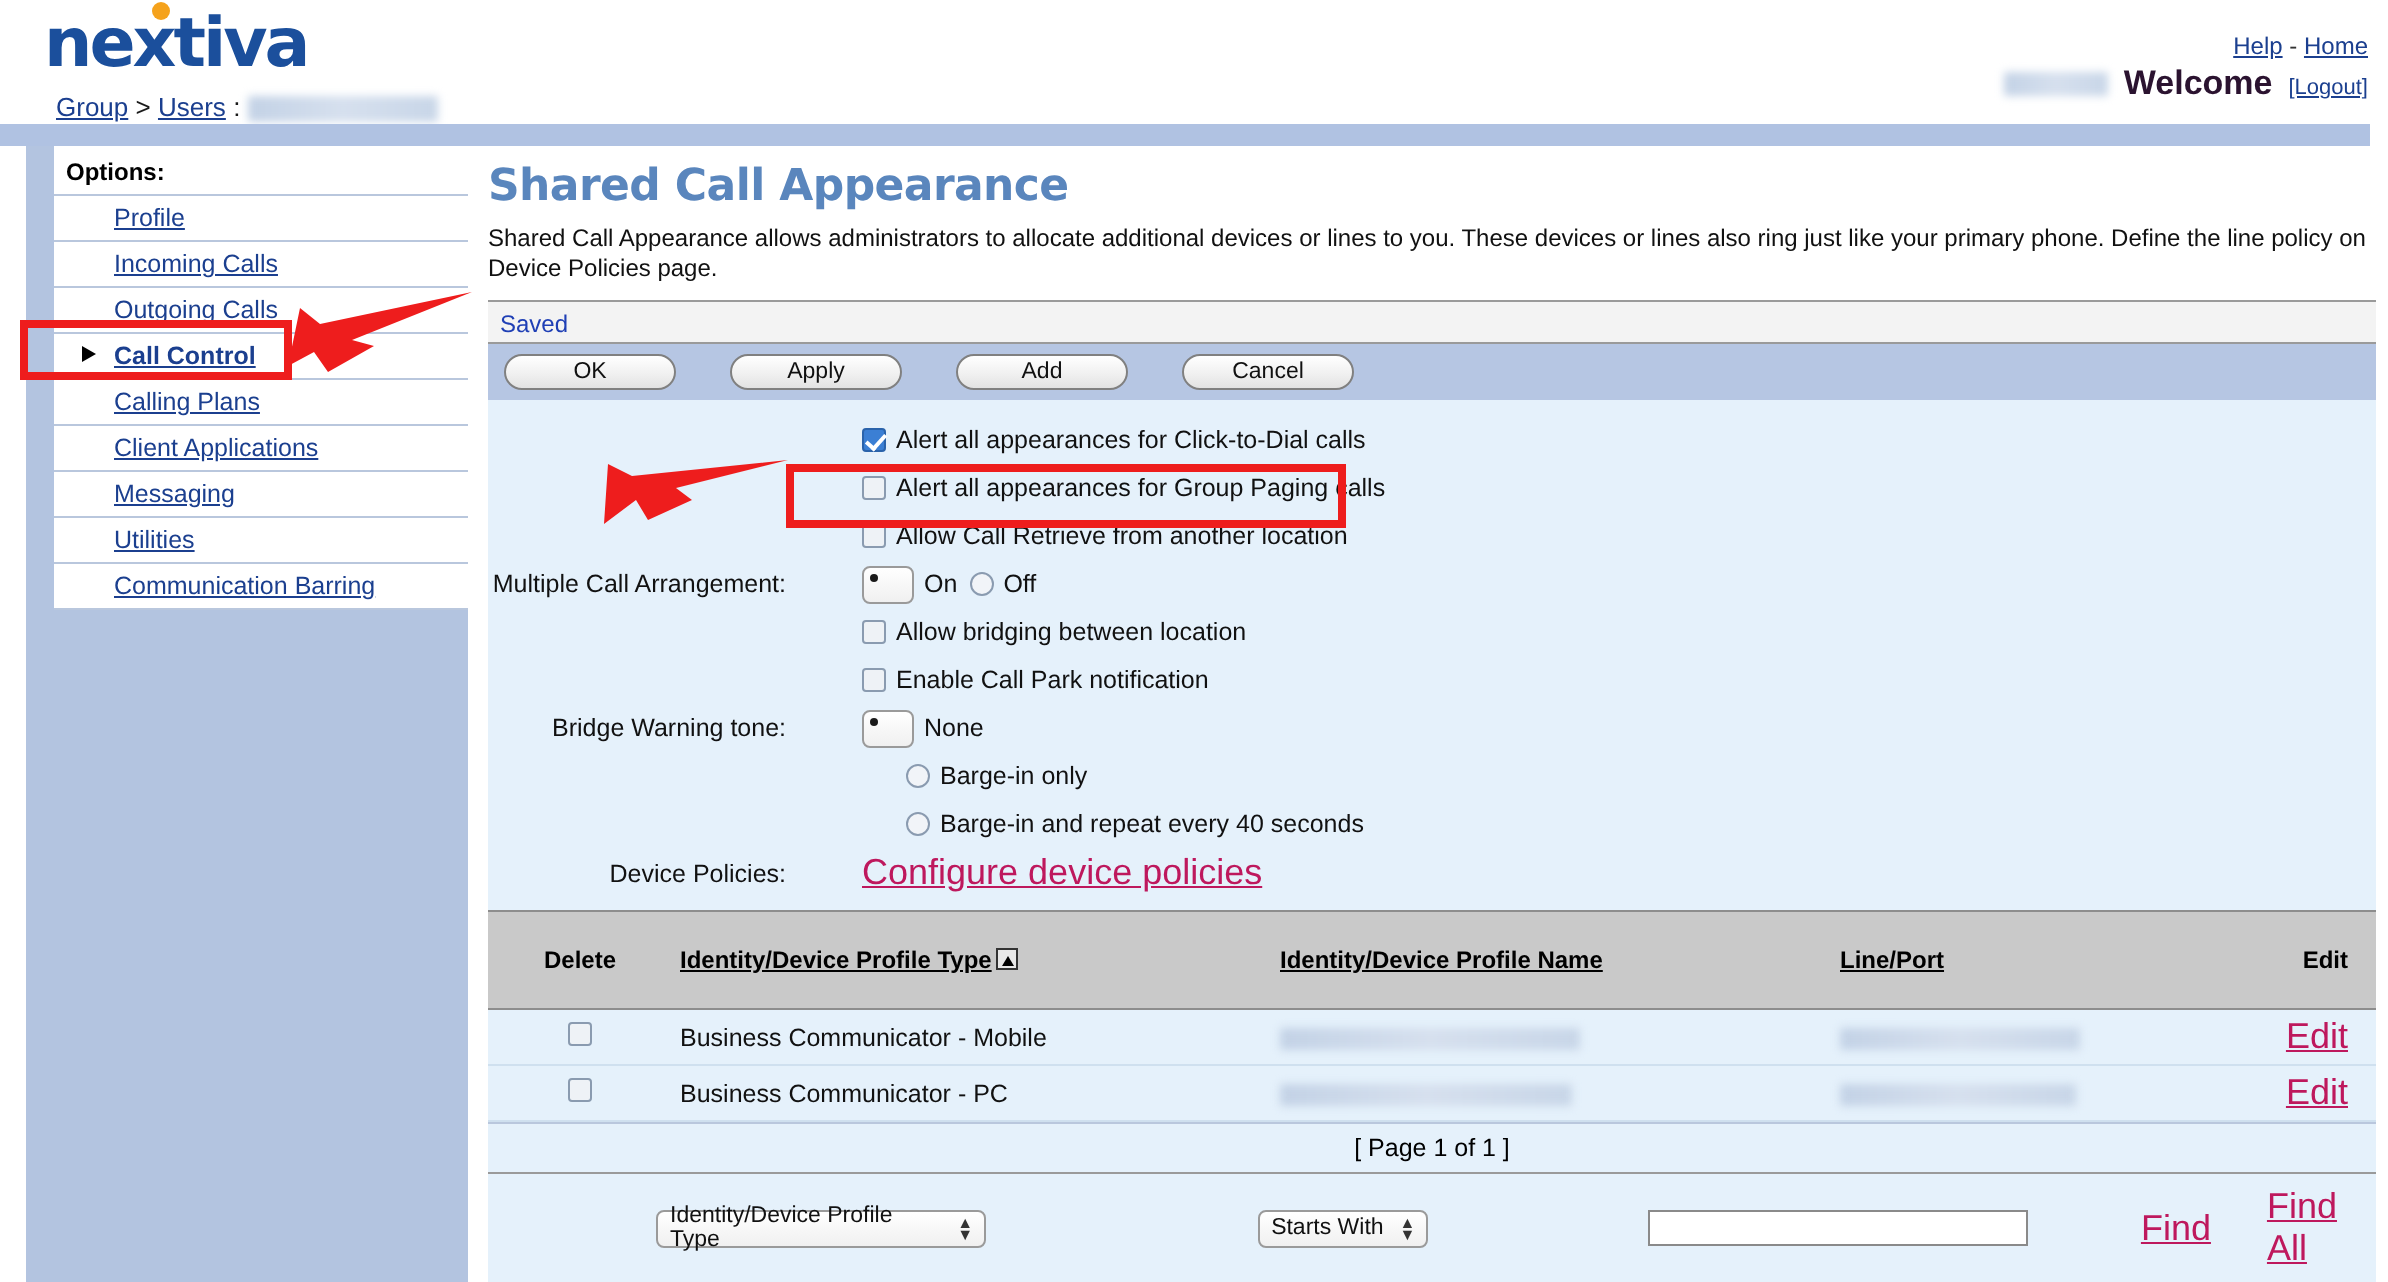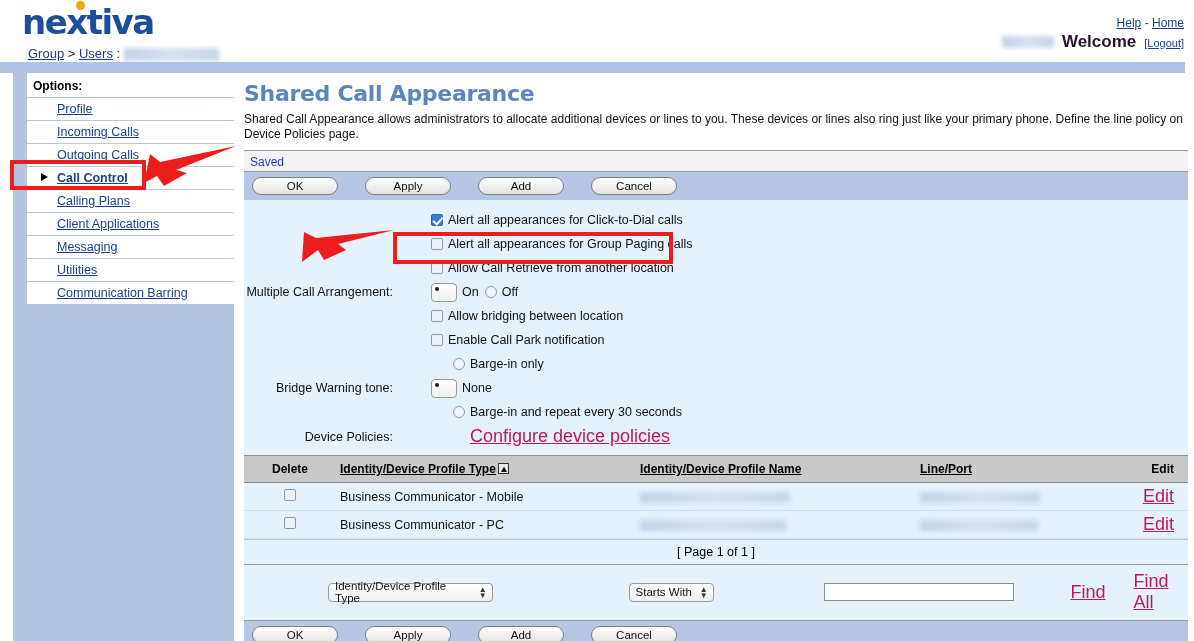--- a/index.html
+++ b/index.html
@@ -197,21 +197,21 @@
   .lnk { color:#be185d; text-decoration:underline; font-size:18px; cursor:pointer; }
 
   
   #tbl-wrap { margin-left:4px; background:#e5f1fb; }
   table.devtbl { width:100%; border-collapse:collapse; }
   table.devtbl th {
     background:#c9c9c9;
     border-top:1px solid #8d8d8d;
     border-bottom:1px solid #8d8d8d;
     font-size:12px; font-weight:bold; color:#000;
-    padding:6px 4px;
+    padding:17px 4px;
     text-align:left;
   }
   table.devtbl th.c { text-align:center; }
   table.devtbl th.r { text-align:right; padding-right:14px; }
   table.devtbl th u { text-decoration:underline; }
   .sortbox {
     display:inline-block; width:11px; height:11px;
     border:1px solid #333; background:#e8e8e8;
     position:relative; vertical-align:-1px; margin-left:2px;
   }
@@ -395,44 +395,44 @@
 
       <div class="frow">
         <div class="flabel"></div>
         <div class="fctl">
           <span class="cb"></span>
           <span class="ftext">Enable Call Park notification</span>
         </div>
       </div>
 
       <div class="frow">
+        <div class="flabel">Bridge Warning tone:</div>
+        <div class="fctl">
+          <span class="rb sel"></span>
+          <span class="ftext">None</span>
+        </div>
+      </div>
+
+      <div class="frow">
         <div class="flabel"></div>
         <div class="fctl" style="margin-left:22px;">
           <span class="rb"></span>
           <span class="ftext">Barge-in only</span>
         </div>
       </div>
 
       <div class="frow">
-        <div class="flabel">Bridge Warning tone:</div>
-        <div class="fctl">
-          <span class="rb sel"></span>
-          <span class="ftext">None</span>
-        </div>
-      </div>
-
-      <div class="frow">
         <div class="flabel"></div>
         <div class="fctl" style="margin-left:22px;">
           <span class="rb"></span>
-          <span class="ftext">Barge-in and repeat every 30 seconds</span>
-        </div>
-      </div>
-
-      <div class="frow" style="margin-bottom:0;gap:39px;">
+          <span class="ftext">Barge-in and repeat every 40 seconds</span>
+        </div>
+      </div>
+
+      <div class="frow" style="margin-bottom:0;">
         <div class="flabel">Device Policies:</div>
         <div class="fctl">
           <span class="lnk">Configure device policies</span>
         </div>
       </div>
     </div>
 
     <div id="tbl-wrap">
       <table class="devtbl">
         <thead>

